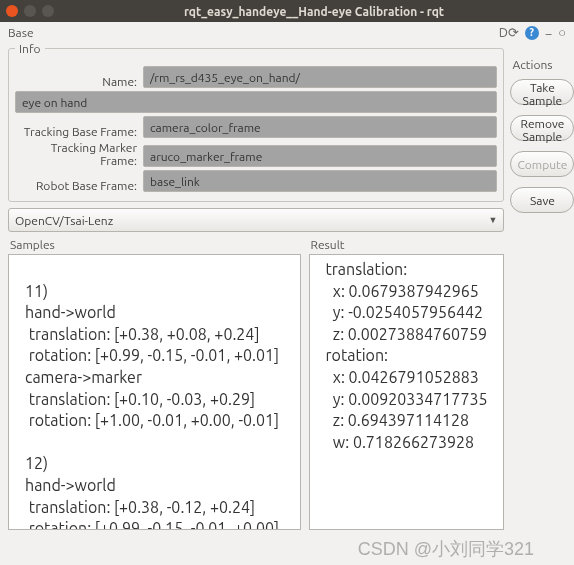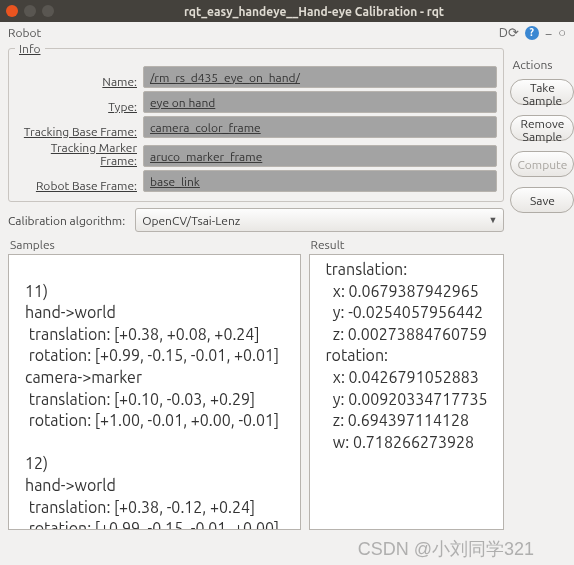--- a/index.html
+++ b/index.html
@@ -13,21 +13,21 @@
 .toprow { display: flex; align-items: center; padding: 3px 8px 0 8px; }
 .toprow .formlbl { font-weight: normal; color: #555; }
 .toprow .spacer { flex: 1; }
 .toprow .ico { font-size: 13px; color: #666; margin-left: 6px; }
 .toprow .help { width:14px; height:14px; border-radius:50%; background:#3a87d2; color:#fff; font-size:10px; line-height:14px; text-align:center; font-weight:bold; }
 
 .content { display: flex; padding: 2px 8px 6px 8px; gap: 6px; }
 .leftcol { flex: 1; }
 .rightcol { width: 100px; padding-top: 16px; }
 
-fieldset.info { border: 1px solid #c9c5c1; border-radius: 3px; margin: 0 0 6px 0; padding: 8px 6px 6px 6px; text-decoration: underline; }
+fieldset.info { border: 1px solid #c9c5c1; border-radius: 3px; margin: 0 0 6px 0; padding: 8px 6px 6px 6px; }
 fieldset.info legend { padding: 0 4px; color: #555; font-size: 12px; }
 .frow { display: flex; align-items: flex-end; margin: 3px 0; }
 .frow label { width: 128px; text-align: right; padding-right: 6px; color: #444; }
 .frow input { flex: 1; height: 22px; border: 1px solid #b7b3ae; border-radius: 2px; background: #a3a3a3; padding: 0 6px; font-size: 12px; color: #333; }
 
 .algrow { display: flex; align-items: center; margin: 4px 0 6px 0; gap: 10px; }
 .algrow label { flex: 0 0 auto; color: #444; }
 .algrow .select { flex: 1; height: 24px; border: 1px solid #b7b3ae; border-radius: 3px; background: linear-gradient(#fdfdfd,#e9e7e4); display: flex; align-items: center; padding: 0 6px; justify-content: space-between; font-size: 12px; }
 .algrow .select .arrow { font-size: 9px; color: #555; }
 
@@ -48,56 +48,54 @@
 <body>
 
 <div class="titlebar">
   <span class="tb-btn cls"></span>
   <span class="tb-btn"></span>
   <span class="tb-btn"></span>
   <span class="title">rqt_easy_handeye__Hand-eye Calibration - rqt</span>
 </div>
 
 <div class="toprow">
-  <span class="formlbl">Robot</span>
+  <span class="formlbl">Base</span>
   <span class="spacer"></span>
   <span class="ico">D⟳</span>
   <span class="ico help">?</span>
   <span class="ico">−</span>
   <span class="ico">○</span>
 </div>
 
 <div class="content">
   <div class="leftcol">
     <fieldset class="info">
       <legend>Info</legend>
       <div class="frow">
           <label>Name:</label>
           <input value="/rm_rs_d435_eye_on_hand/" style="">
         </div>
       <div class="frow">
-          <label>Type:</label>
           <input value="eye on hand" style="">
         </div>
       <div class="frow">
           <label>Tracking Base Frame:</label>
           <input value="camera_color_frame" style="">
         </div>
       <div class="frow">
           <label>Tracking Marker Frame:</label>
           <input value="aruco_marker_frame" style="">
         </div>
       <div class="frow">
           <label>Robot Base Frame:</label>
           <input value="base_link" style="">
         </div>
     </fieldset>
 
     <div class="algrow">
-      <label>Calibration algorithm:</label>
       <div class="select">
         <span>OpenCV/Tsai-Lenz</span>
         <span class="arrow">▼</span>
       </div>
     </div>
 
     <div class="panels">
       <div class="panel">
         <div class="panel-title">Samples</div>
         <div class="textarea"><span>

